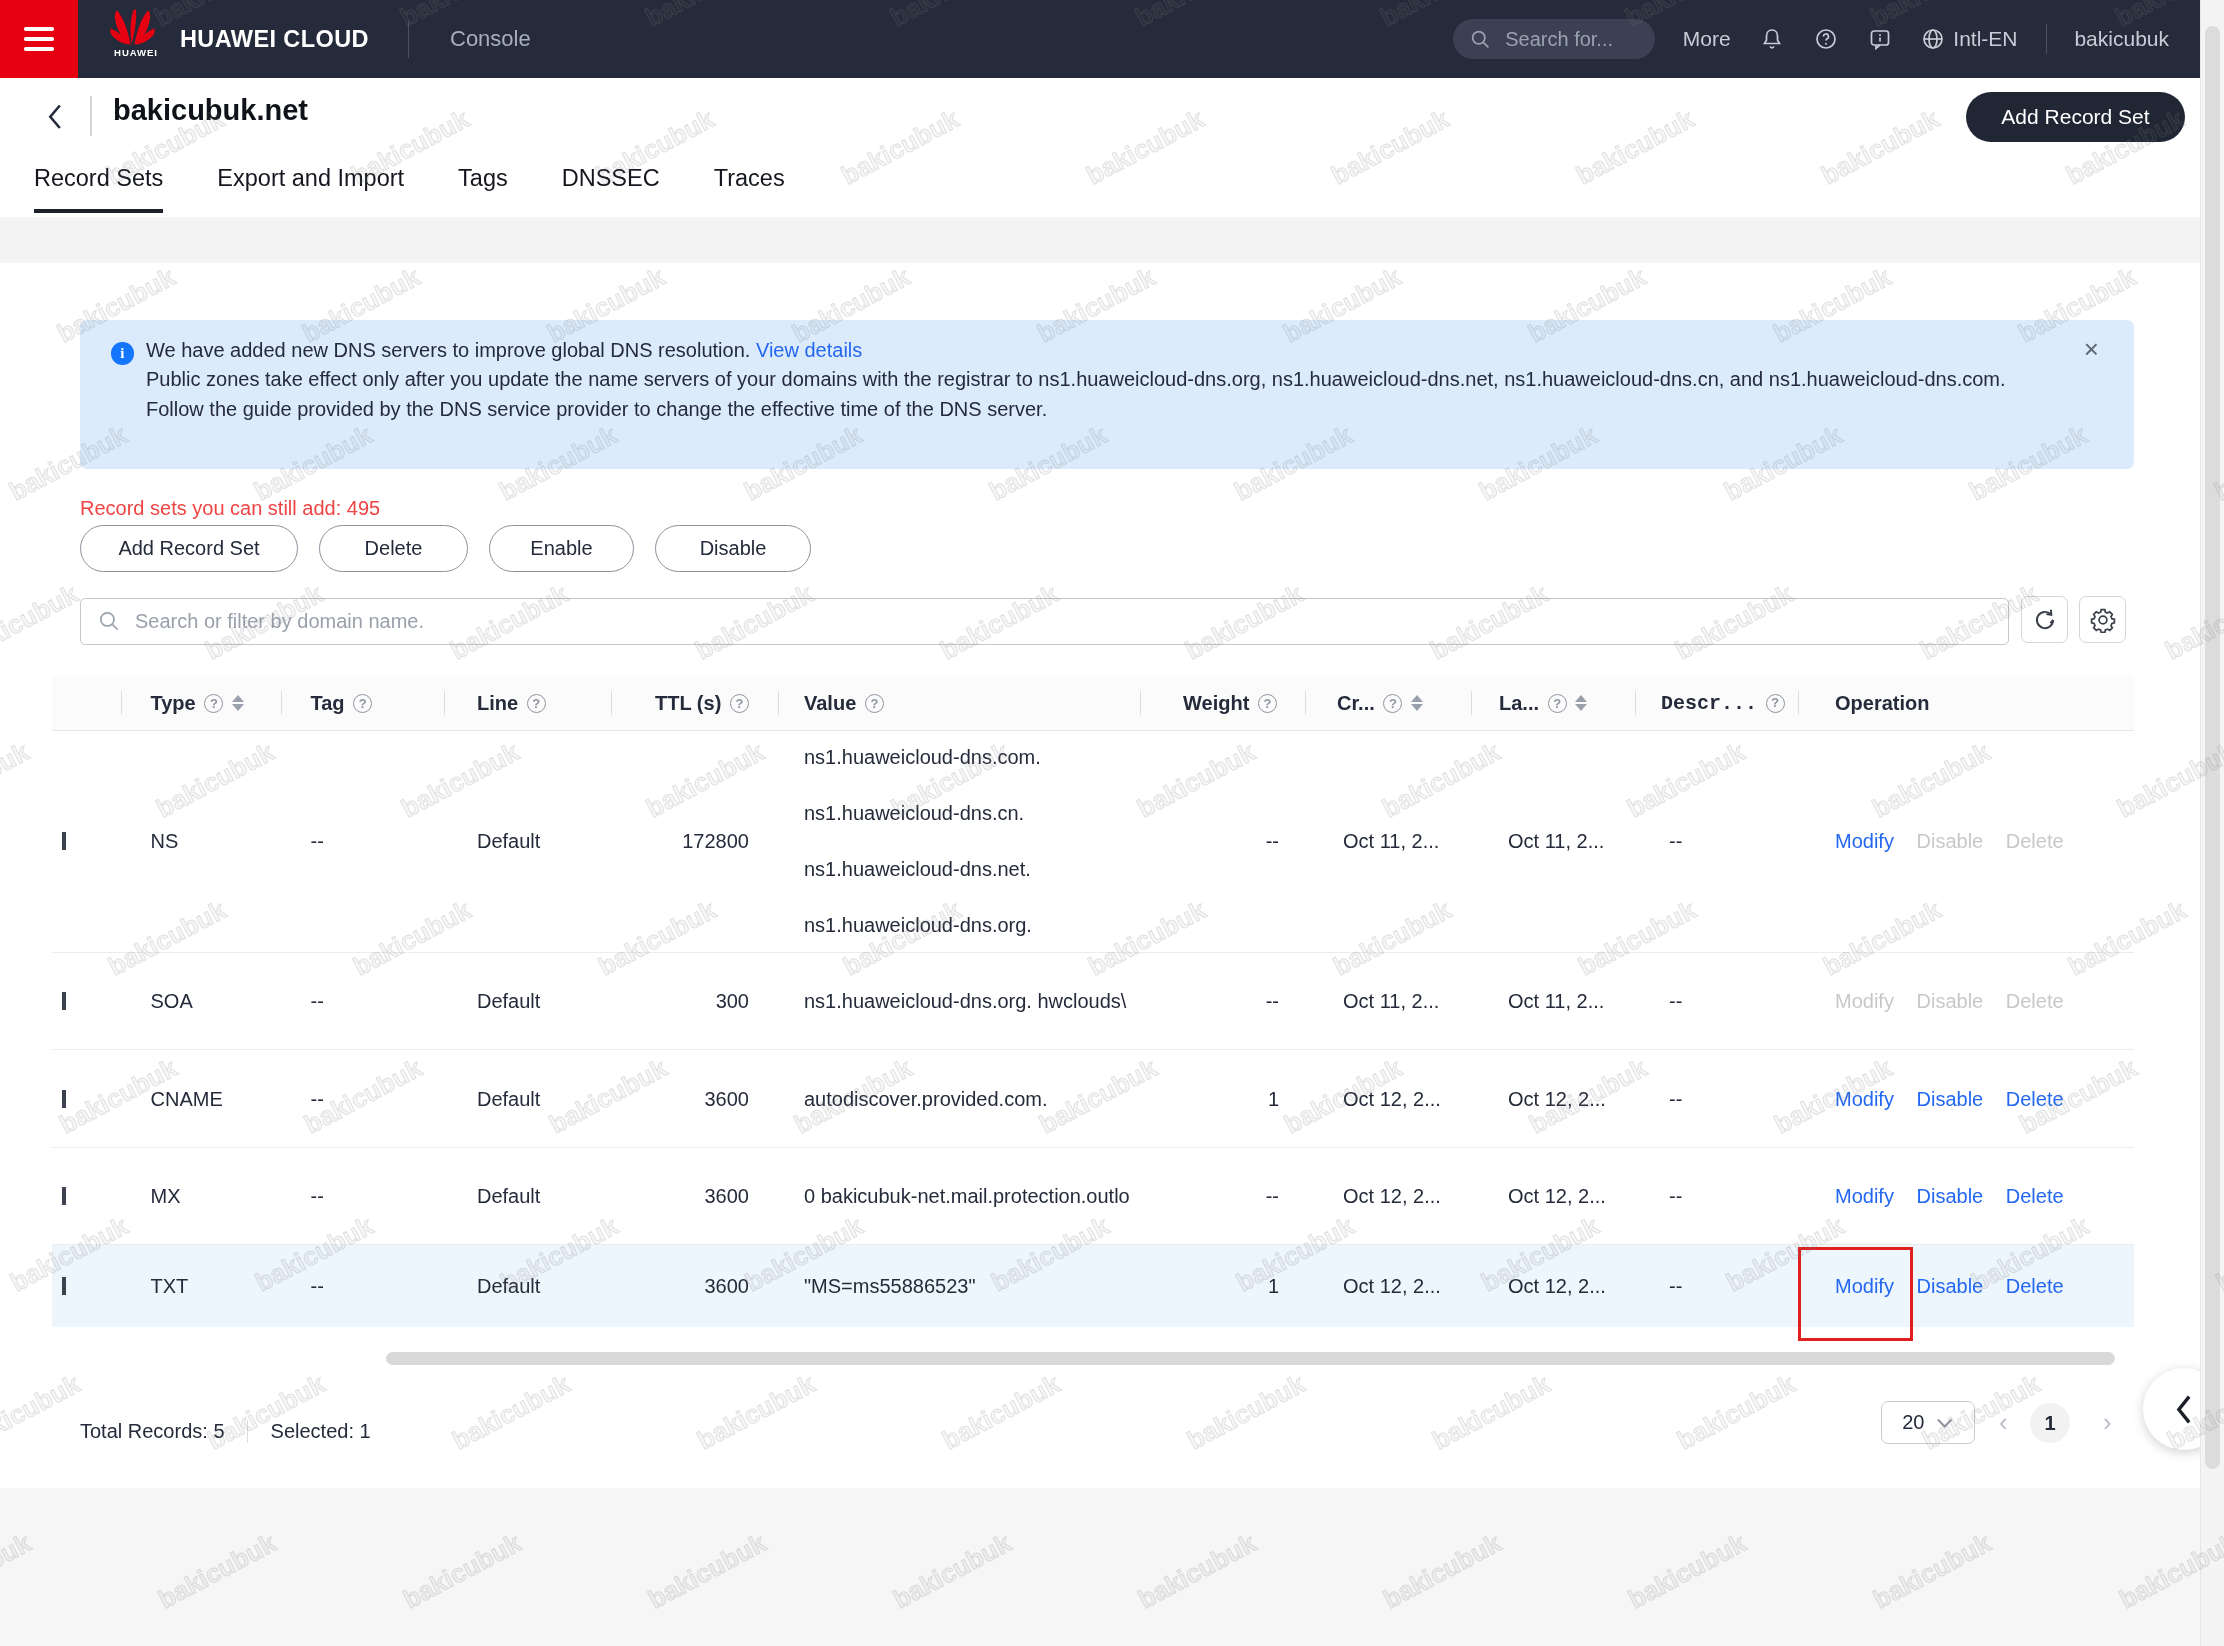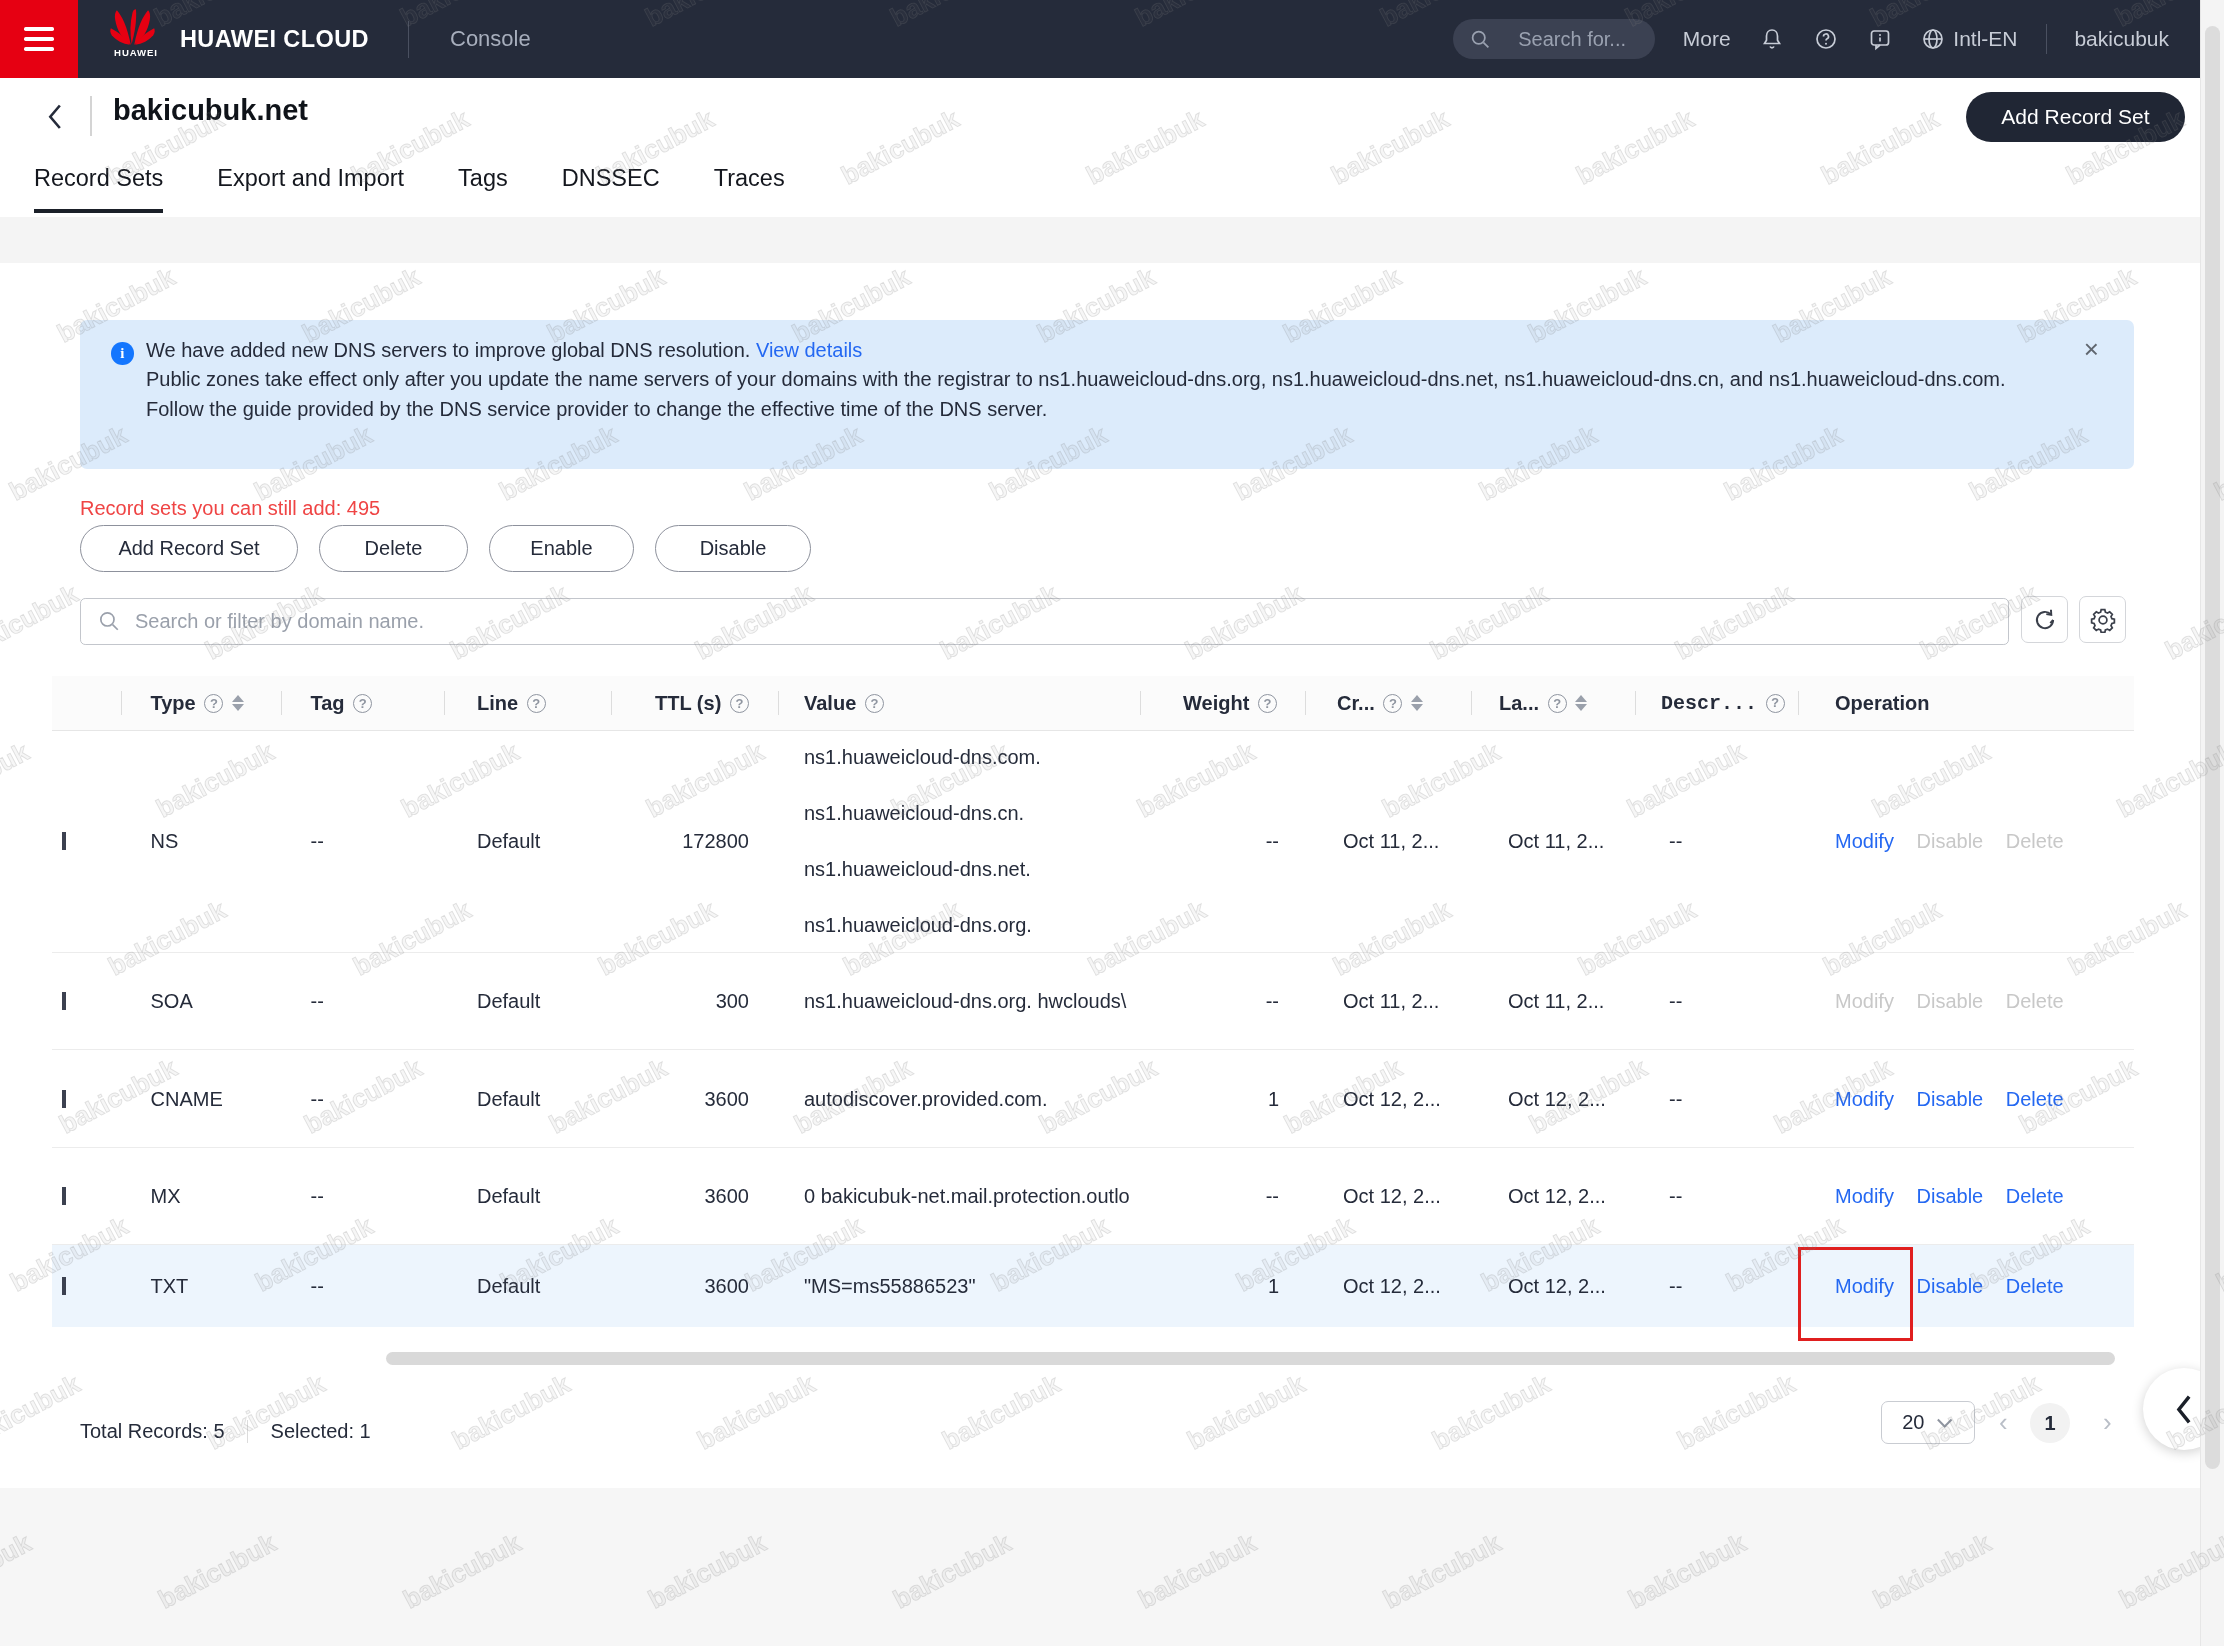--- a/index.html
+++ b/index.html
@@ -11,21 +11,21 @@
   
   #hdr{left:0;top:0;width:2225px;height:78px;background:#252b3a;z-index:5;}
   #hamburger{left:0;top:0;width:78px;height:78px;background:#e60012;display:flex;flex-direction:column;justify-content:center;align-items:center;gap:6px;cursor:pointer;}
   #hamburger i{display:block;width:29.5px;height:4.3px;background:#fff;border-radius:1.7px;}
   #logo{left:110px;top:8.7px;width:52px;height:61px;text-align:center;}
   #logo .sub{display:block;color:#fff;font-size:9.6px;font-weight:bold;letter-spacing:0.9px;margin-top:0.9px;}
   #brand{left:180px;top:0;height:78px;display:flex;align-items:center;color:#fff;font-size:23.5px;font-weight:bold;letter-spacing:0.4px;}
   #hdr-sep{left:408px;top:21px;width:0.9px;height:37px;background:#4a5060;}
   #console{left:450px;top:0;height:78px;display:flex;align-items:center;color:#a7aebc;font-size:22px;}
   #hdr-right{right:56px;top:0;height:78px;display:flex;align-items:center;gap:28px;color:#c7ccd6;font-size:21px;}
-  .hdr-search{width:202px;height:40px;background:#3b4152;border-radius:20px;display:flex;align-items:center;gap:27px;padding:0 17.4px;box-sizing:border-box;color:#9aa1b0;font-size:20px;cursor:text;}
+  .hdr-search{width:202px;height:40px;background:#3b4152;border-radius:20px;display:flex;align-items:center;gap:14px;padding:0 17.4px;box-sizing:border-box;color:#9aa1b0;font-size:20px;cursor:text;}
   .hdr-ic{width:26px;height:26px;display:flex;align-items:center;justify-content:center;cursor:pointer;}
   .hdr-vsep{width:0.9px;height:29.5px;background:#4a5060;}
   .loc{display:flex;align-items:center;gap:8.7px;cursor:pointer;}
   
   #back{left:45px;top:99px;width:29.5px;height:35px;display:flex;align-items:center;cursor:pointer;}
   #title-sep{left:90px;top:96px;width:1.7px;height:40px;background:#d4d4d4;}
   #page-title{left:113px;top:94px;font-size:29px;font-weight:bold;color:#0f1319;}
   #add-btn-top{left:1966px;top:92px;width:219px;height:50px;background:#202634;color:#fff;border:none;border-radius:25px;font-size:21px;font-family:inherit;cursor:pointer;}
   #tabs-row{left:34px;top:165px;display:flex;gap:54px;}
   .tab{font-size:23.5px;color:#14171e;padding-bottom:17.4px;cursor:pointer;white-space:nowrap;}

